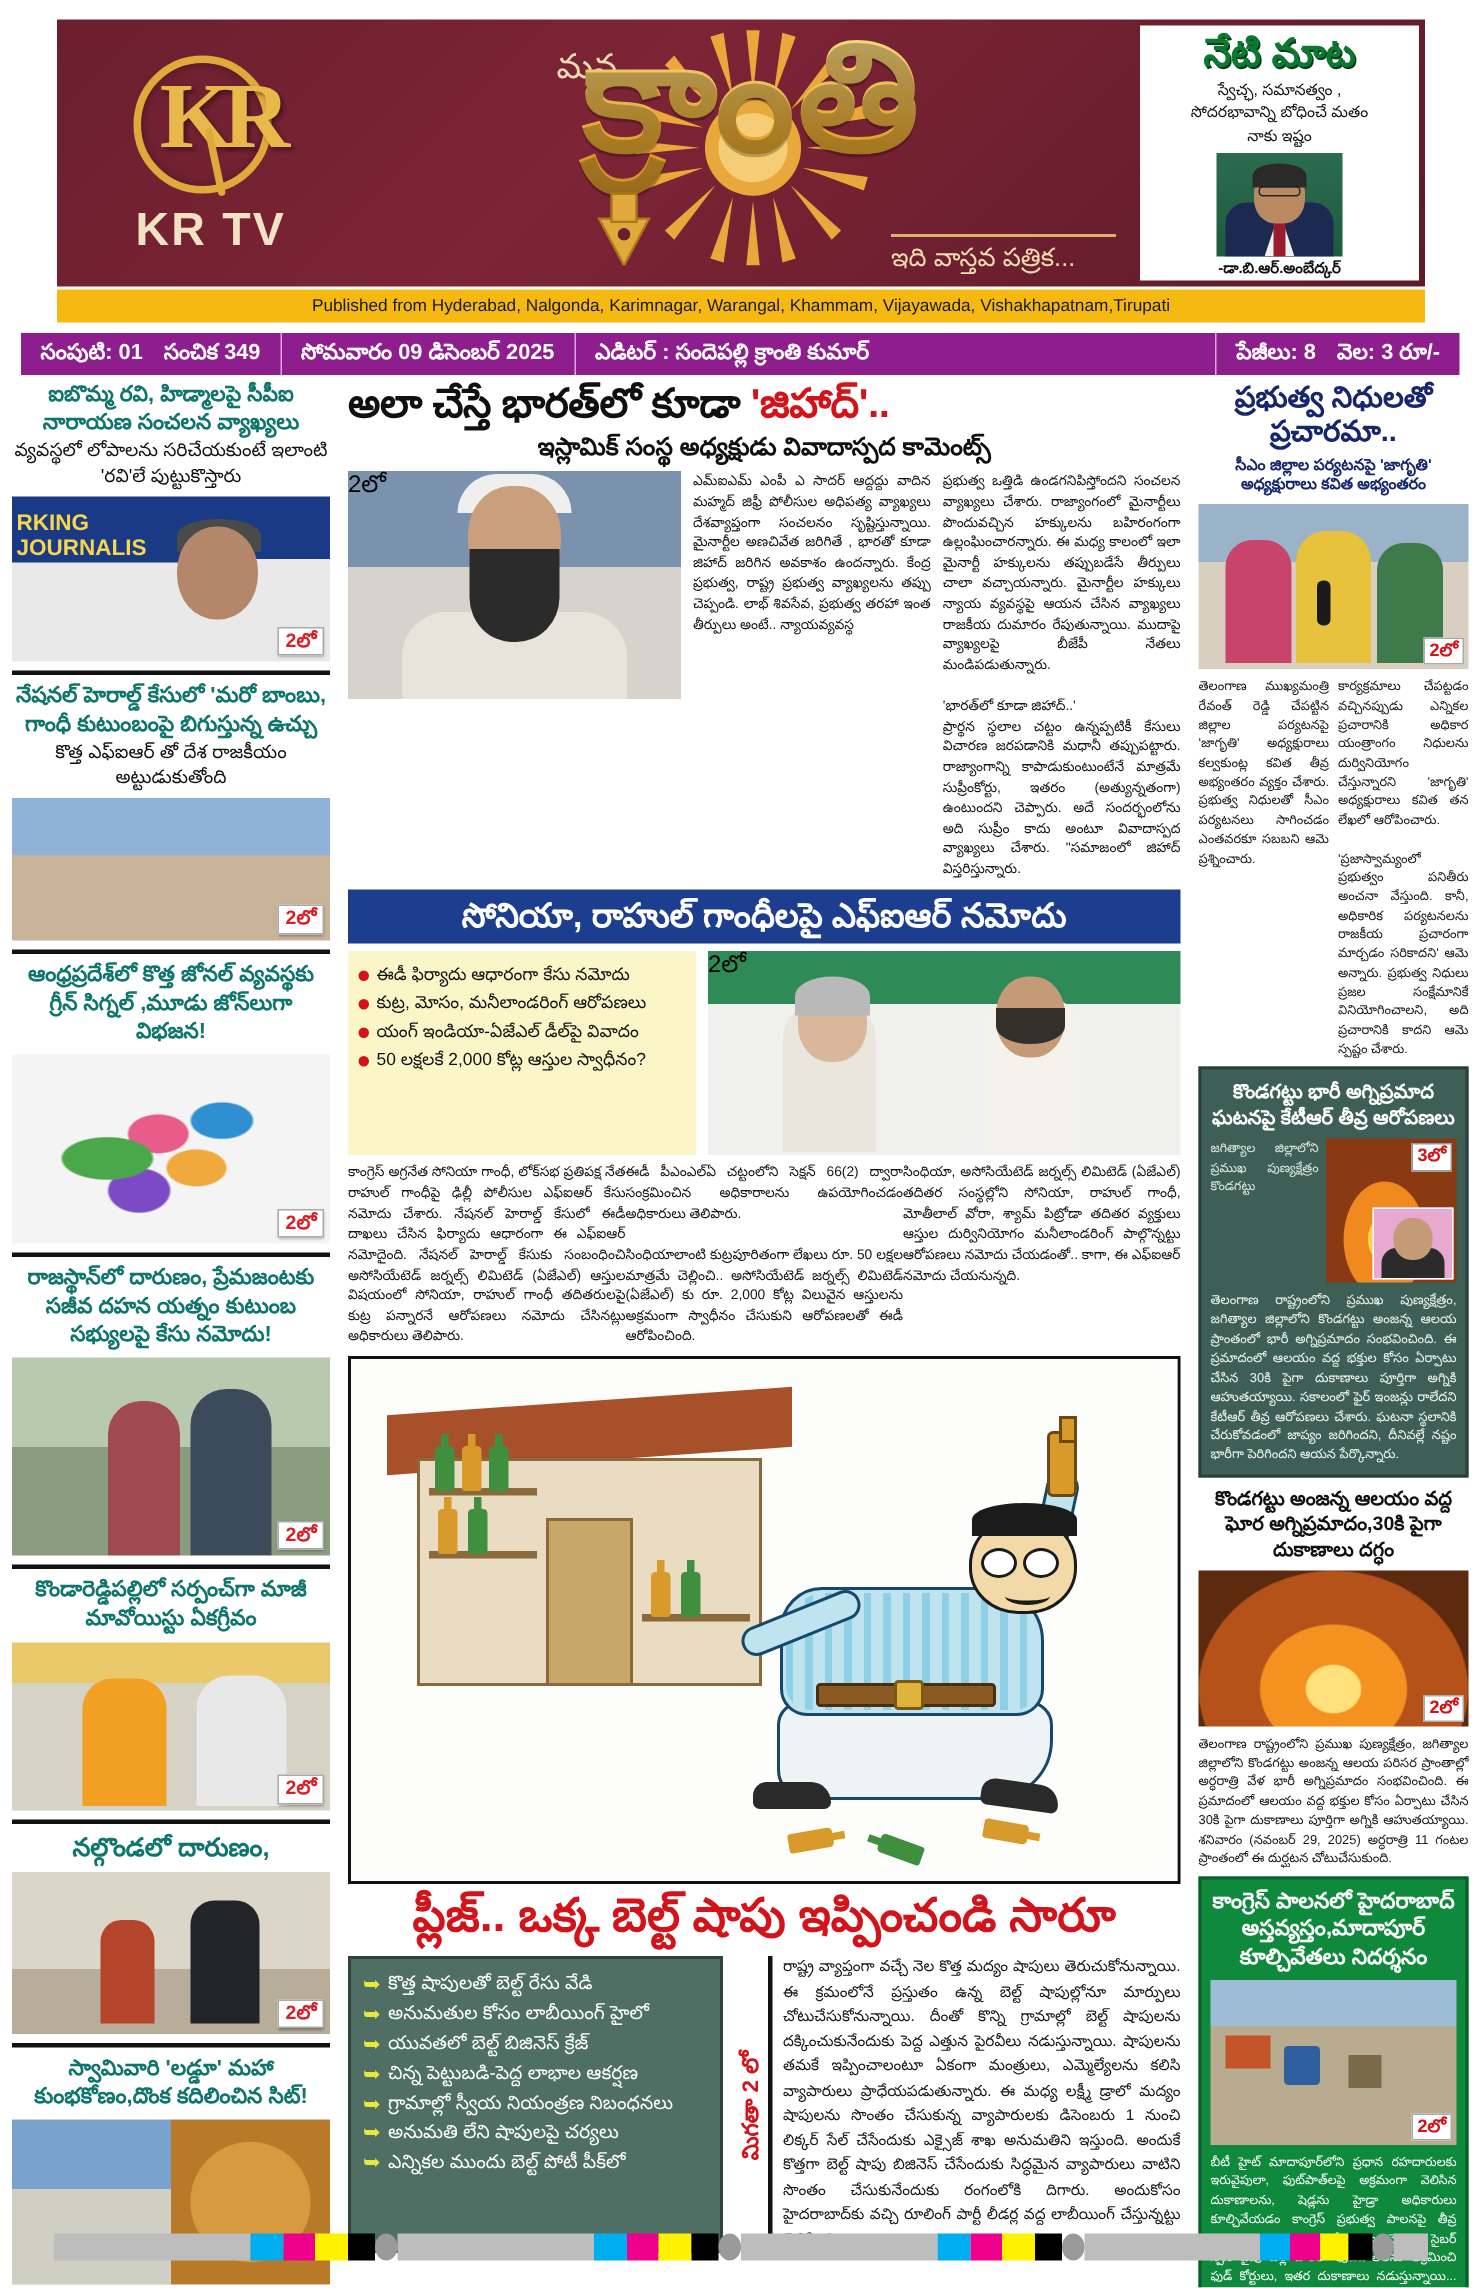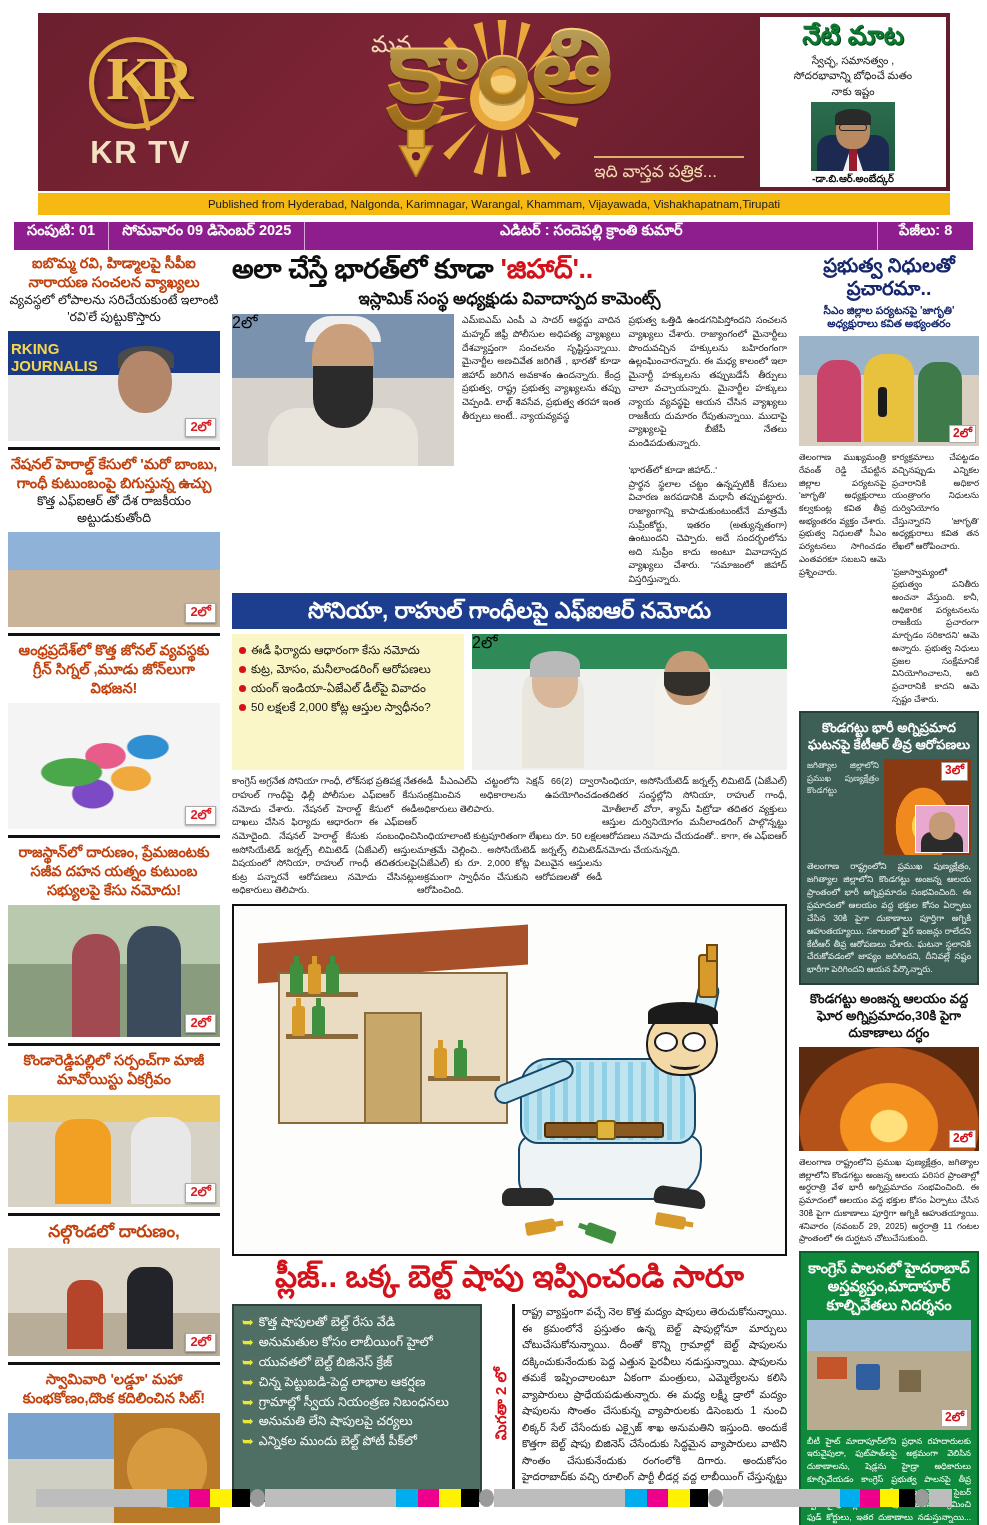--- a/index.html
+++ b/index.html
@@ -139,41 +139,41 @@
   }
 
   
   .info-strip{
     position:absolute; left:14px; top:222px; width:959px; height:28px;
     background:#8e1e8e; display:flex; align-items:center;
     color:#ffffff; font-size:14.5px; font-weight:bold;
   }
   .info-cell{
     padding:0 13px; height:100%; display:flex; align-items:center;
-    border-right:1px solid #d9a8d9; white-space:nowrap; gap:14px;flex-direction:column;
+    border-right:1px solid #d9a8d9; white-space:nowrap; gap:14px;
   }
   .info-cell:last-child{border-right:none;}
   .info-cell.flexfill{flex:1;}
 
   
   .grid{
     position:absolute; left:8px; top:254px;
     width:971px; height:1215px;
     display:flex; gap:0;
   }
   .col-left{ width:218px; padding-right:6px; }
   .col-mid{  width:567px; padding:0 6px; }
   .col-right{width:186px; padding-left:6px; }
 
   
   .hr-thick{ height:3px; background:#111; margin:6px 0 5px; }
 
   .s-head{
     font-size:14.5px; line-height:1.32; text-align:center;
-    color:#c2410c; font-weight:bold;
+    color:#0f766e; font-weight:bold;
   }
   .s-sub{
     font-size:12.5px; line-height:1.34; text-align:center;
     color:#111; font-weight:normal;
   }
 
   .photo{
     position:relative; width:100%; overflow:hidden; margin-top:5px;
     background:#ccc;
   }

